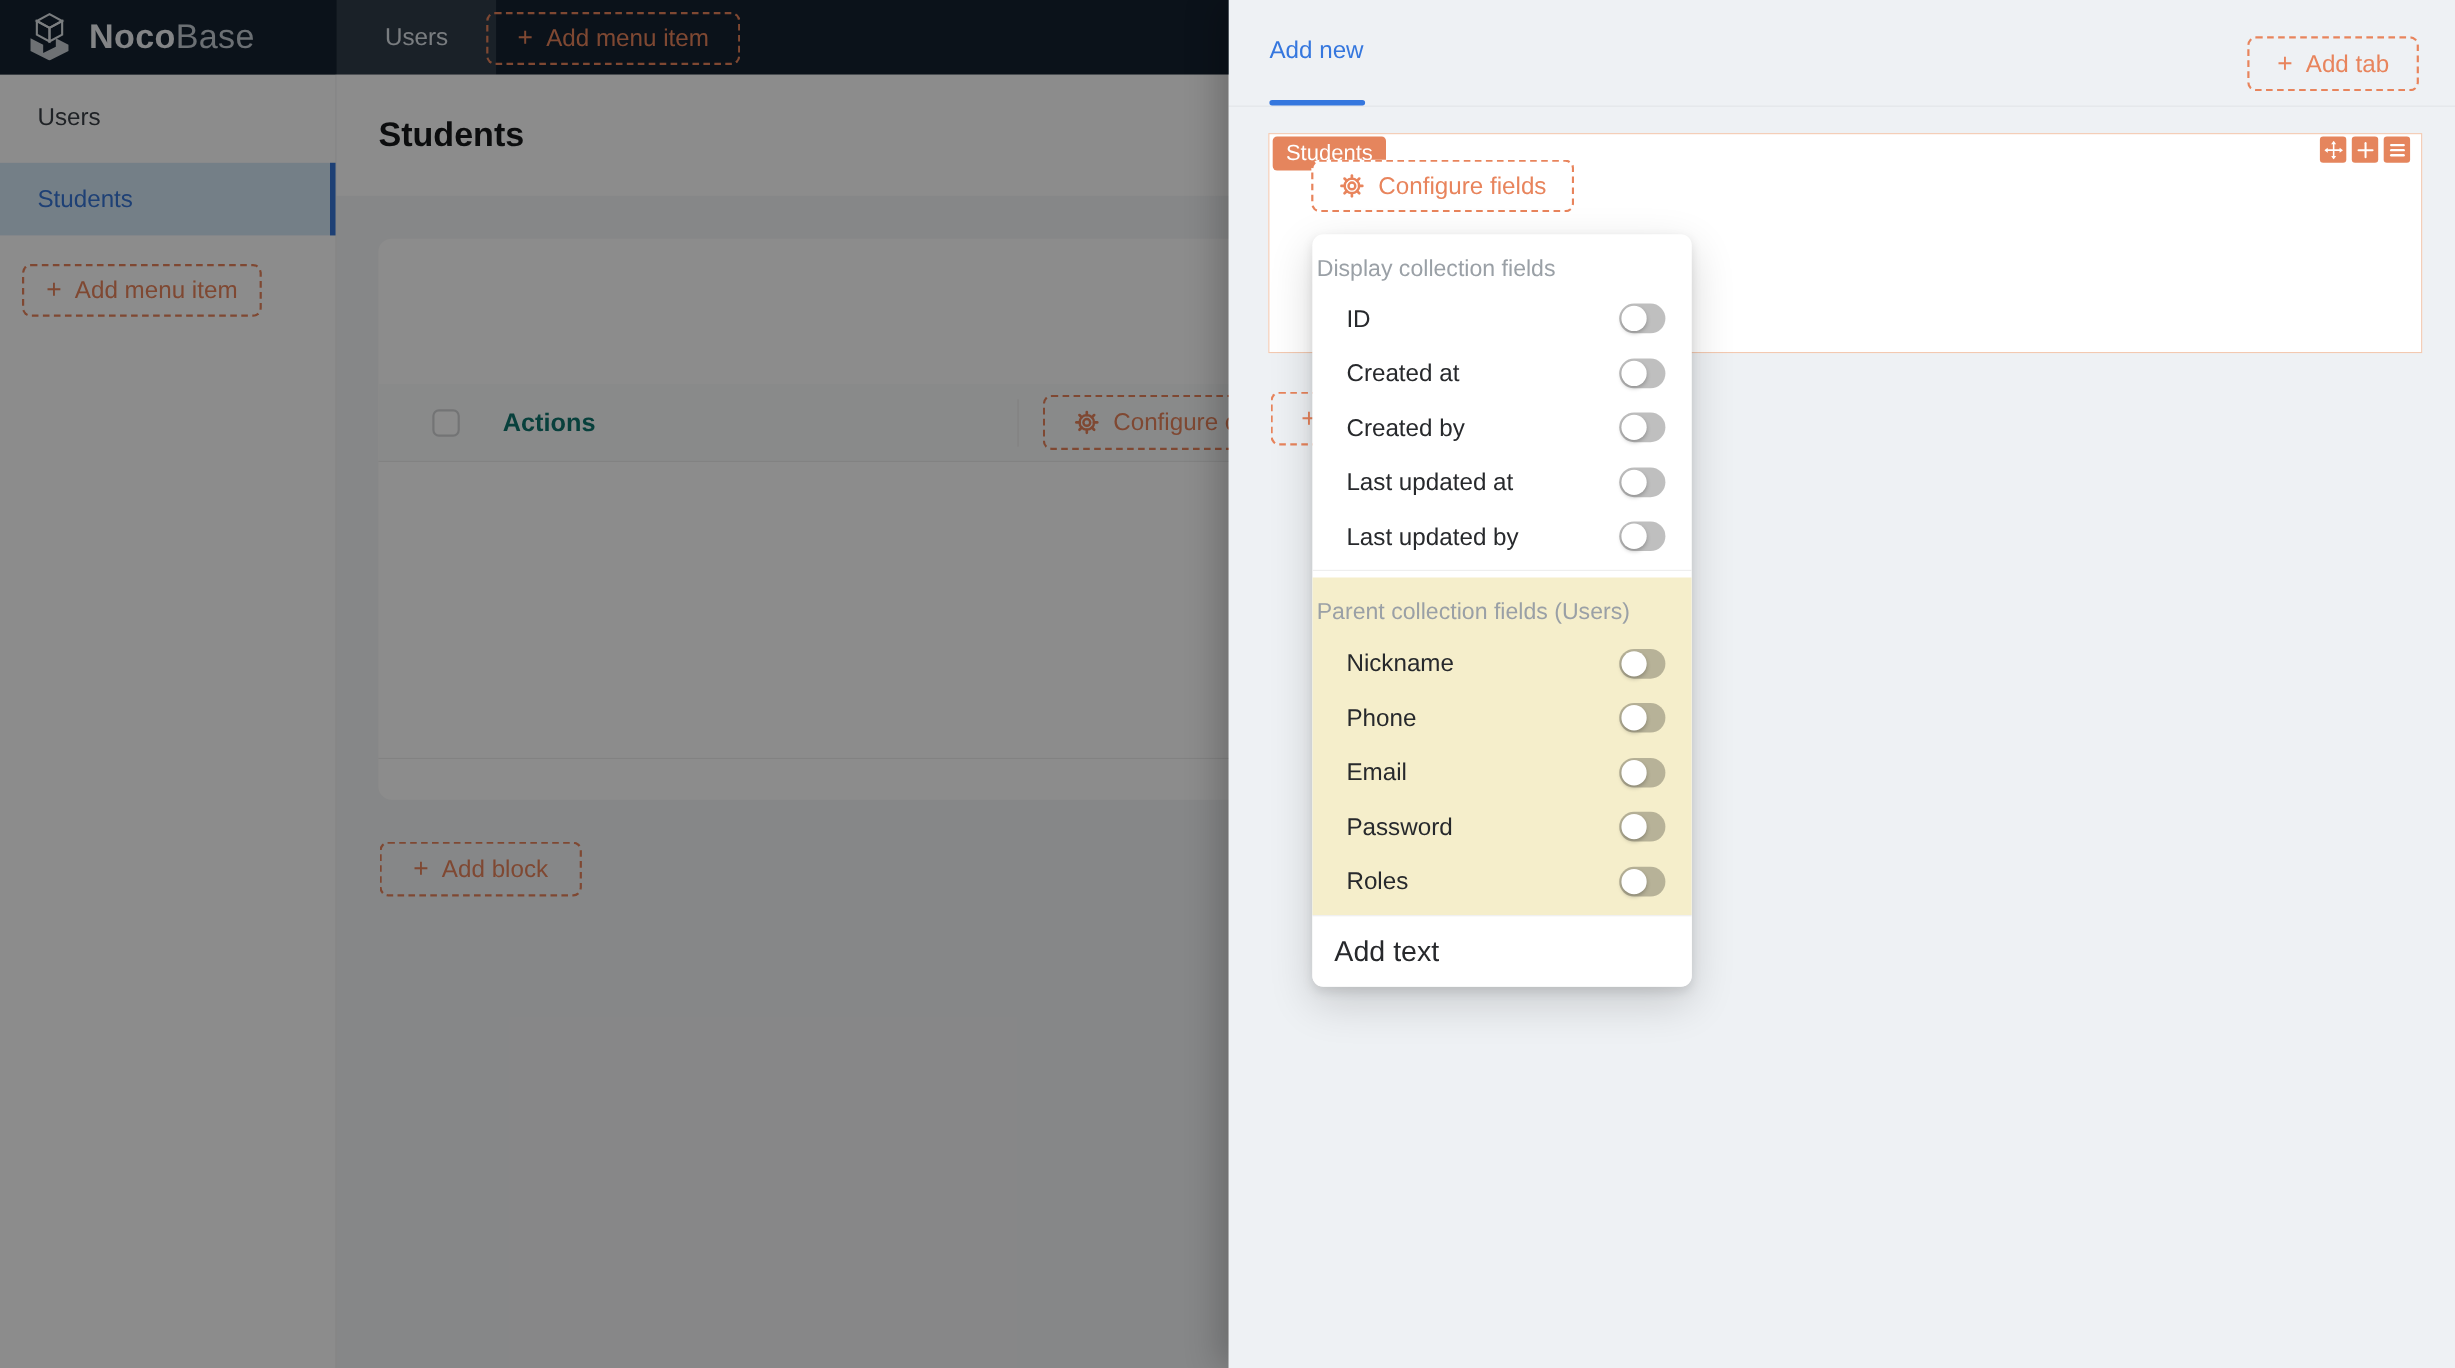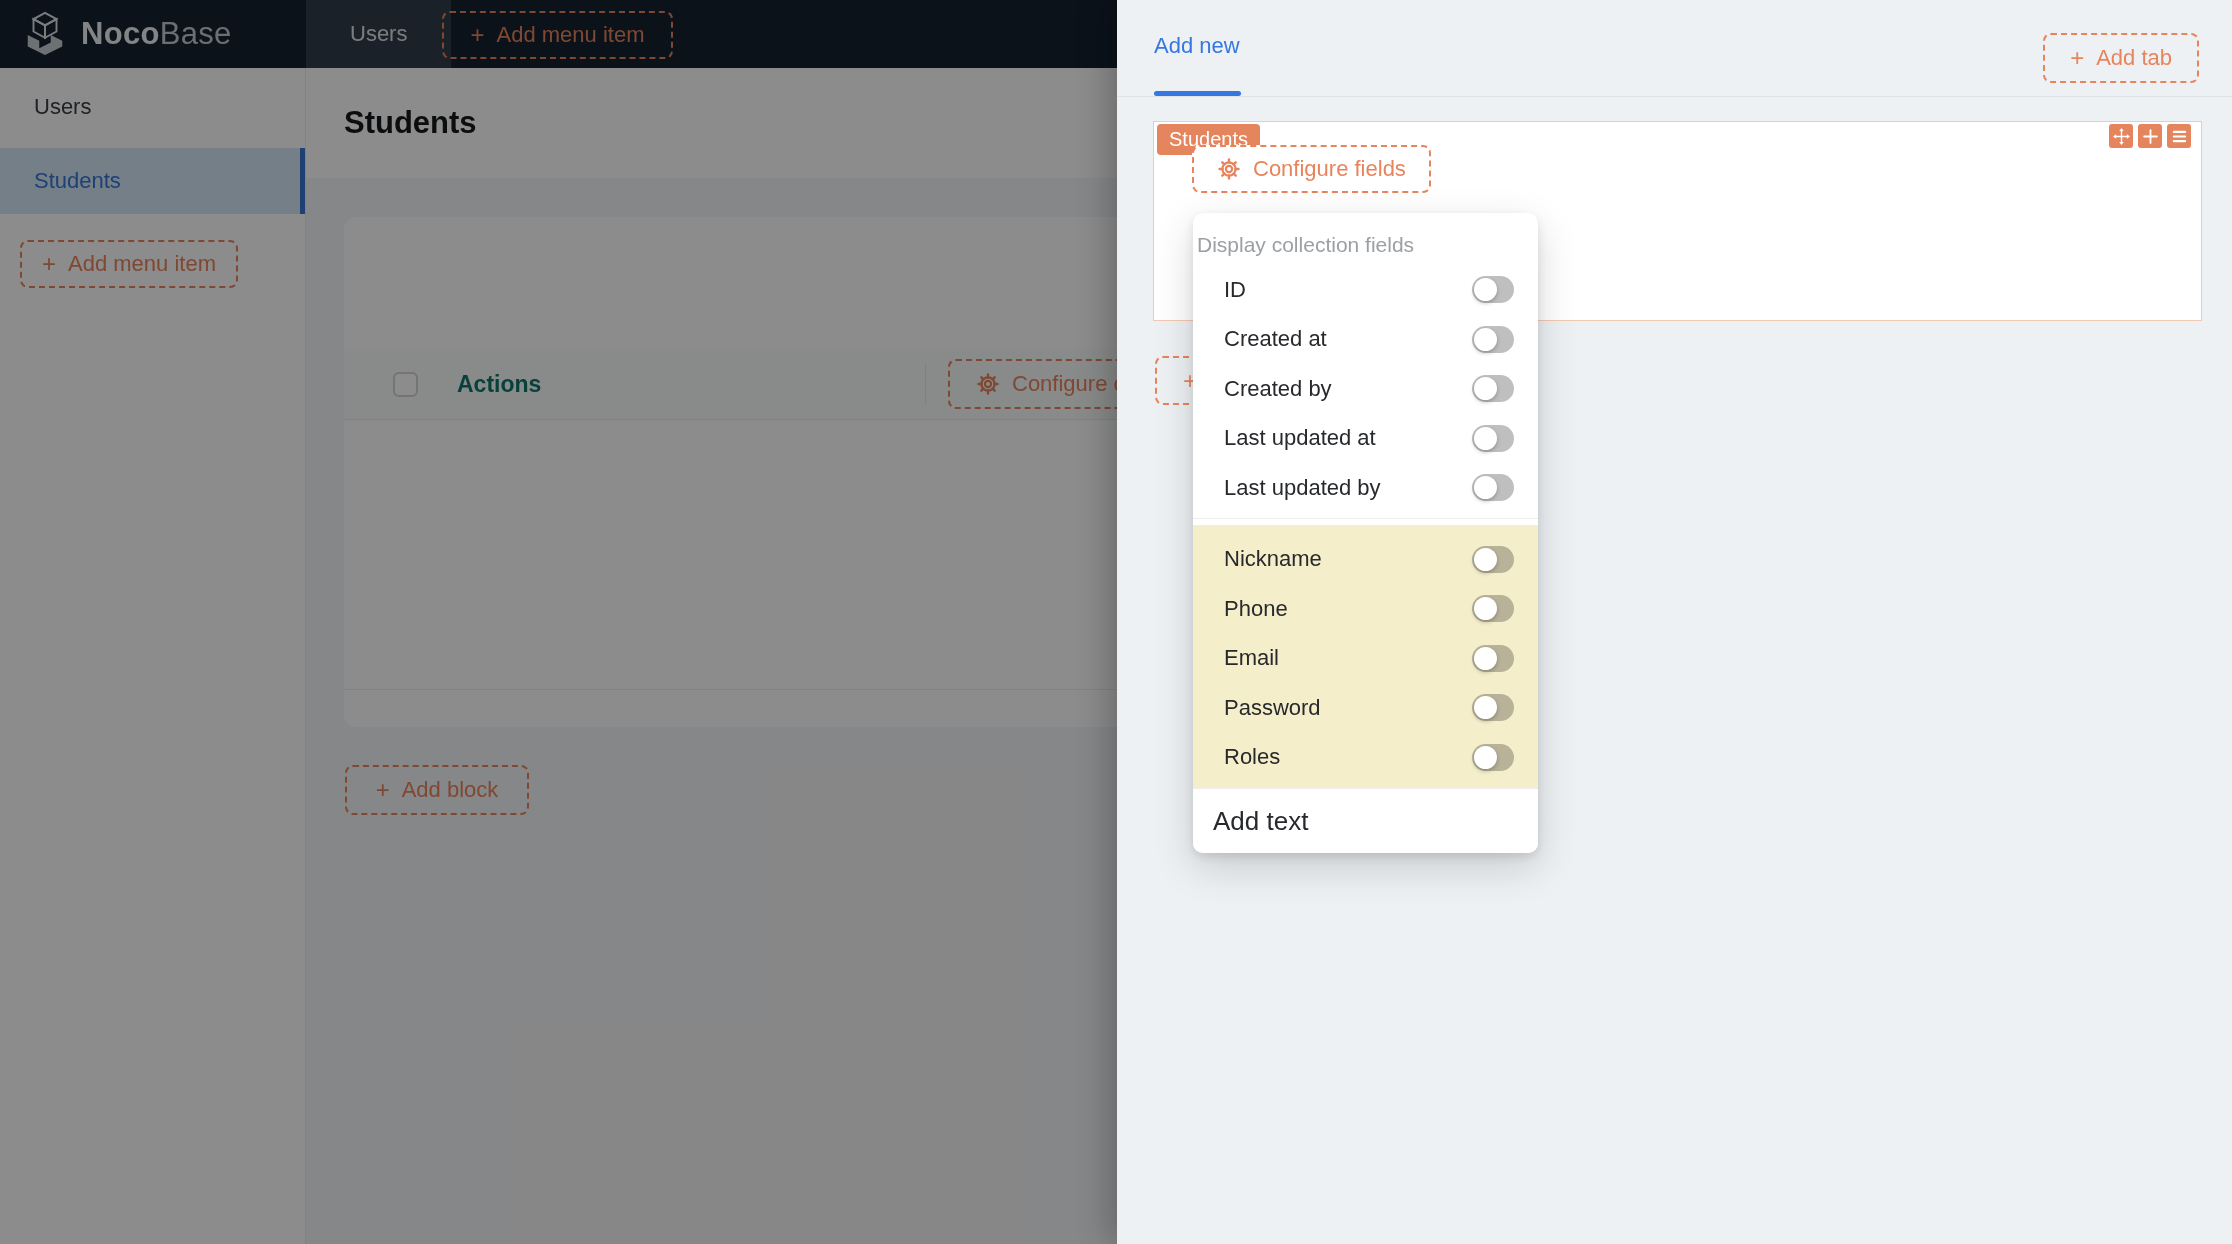--- a/index.html
+++ b/index.html
@@ -289,20 +289,21 @@
       <div class="menu-row">
         <span>Last updated by</span>
         <span class="switch">
             <span class="knob"></span>
           </span>
       </div>
 
       <div class="menu-divider"></div>
 
       <div class="menu-section-highlight">
+        <div class="menu-header">Parent collection fields (Users)</div>
         <div class="menu-row">
           <span>Nickname</span>
           <span class="switch">
               <span class="knob"></span>
             </span>
         </div>
         <div class="menu-row">
           <span>Phone</span>
           <span class="switch">
               <span class="knob"></span>

